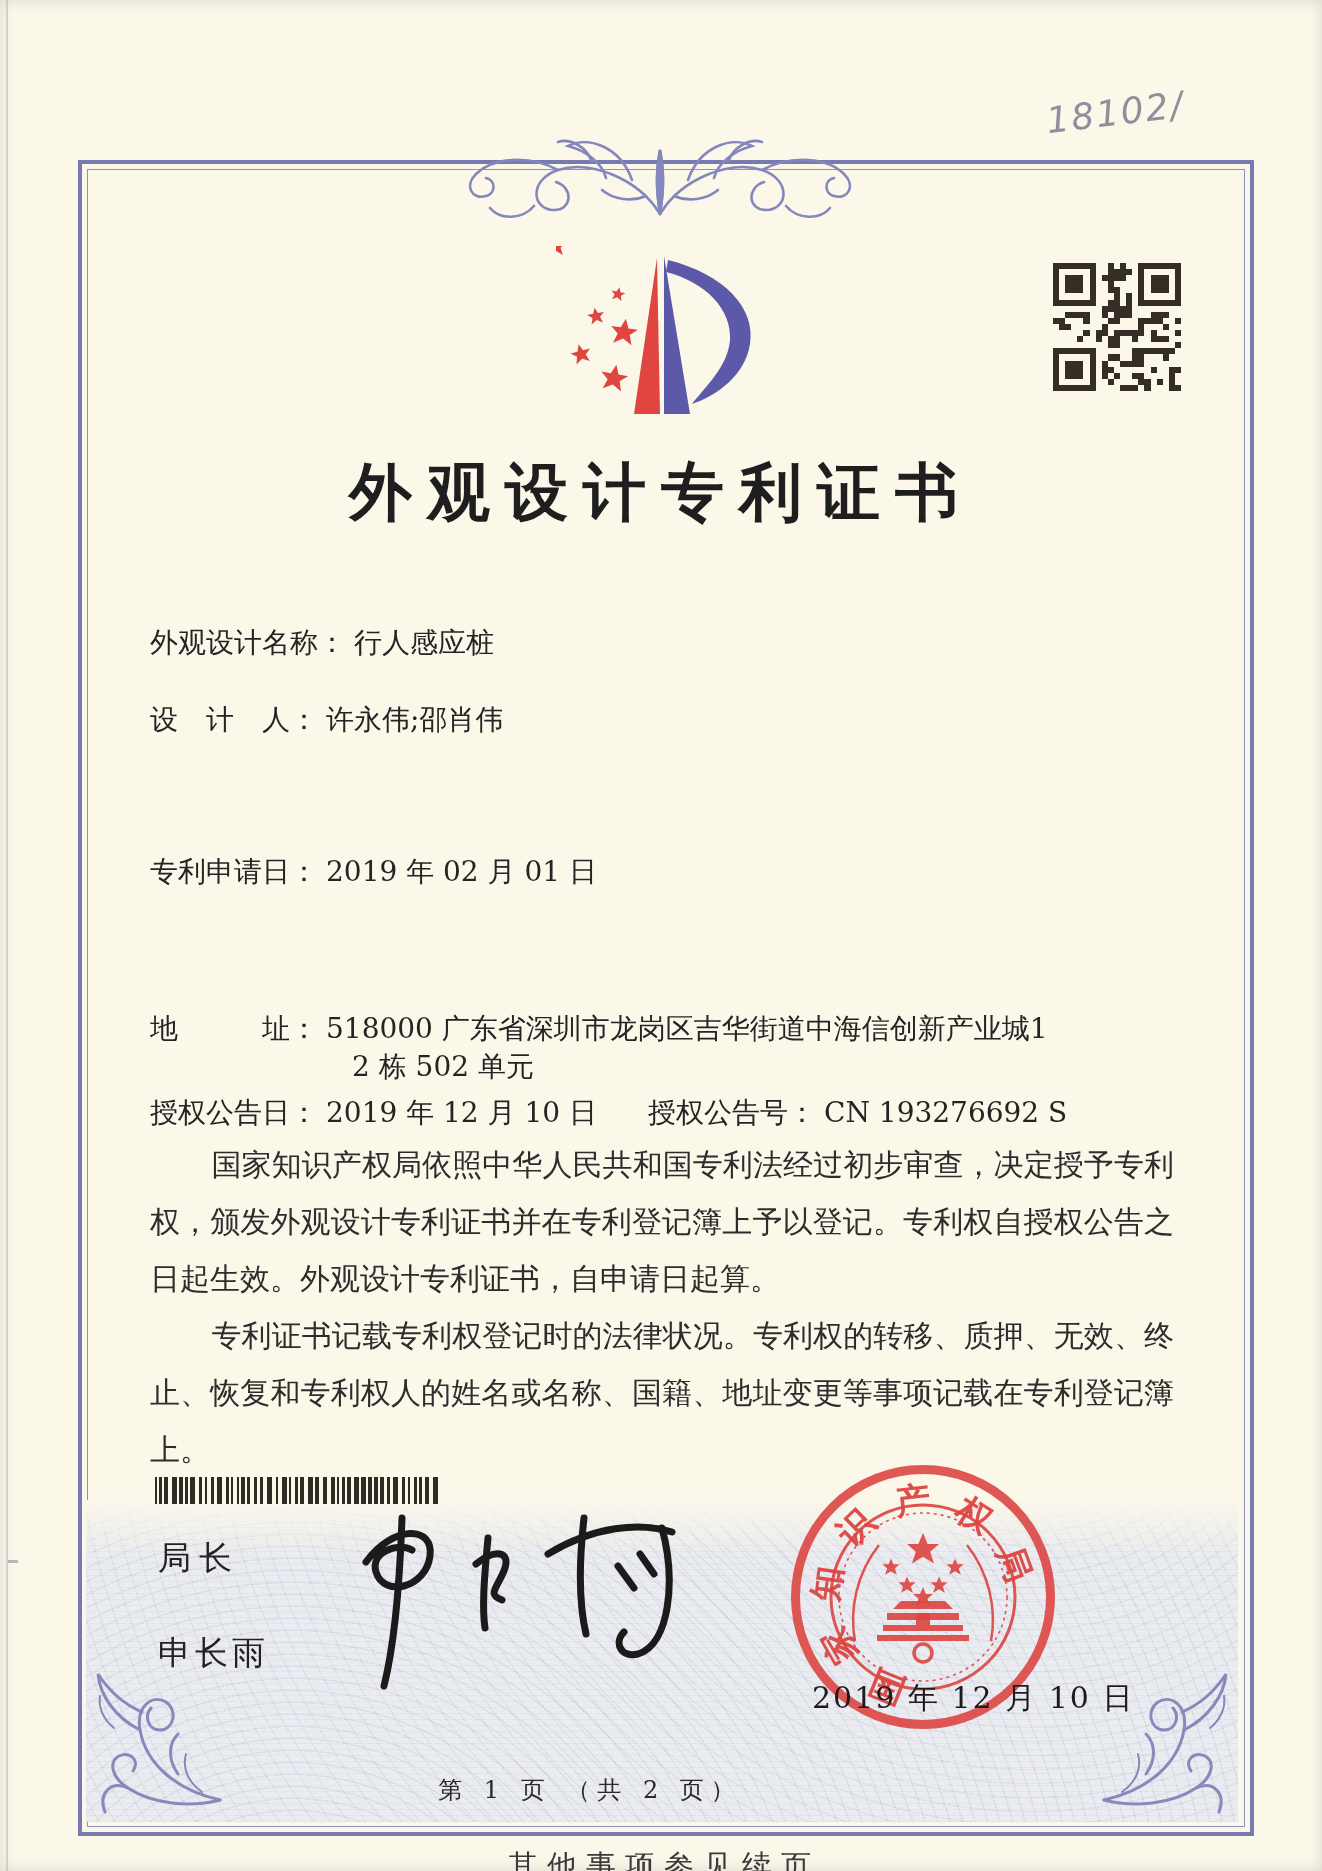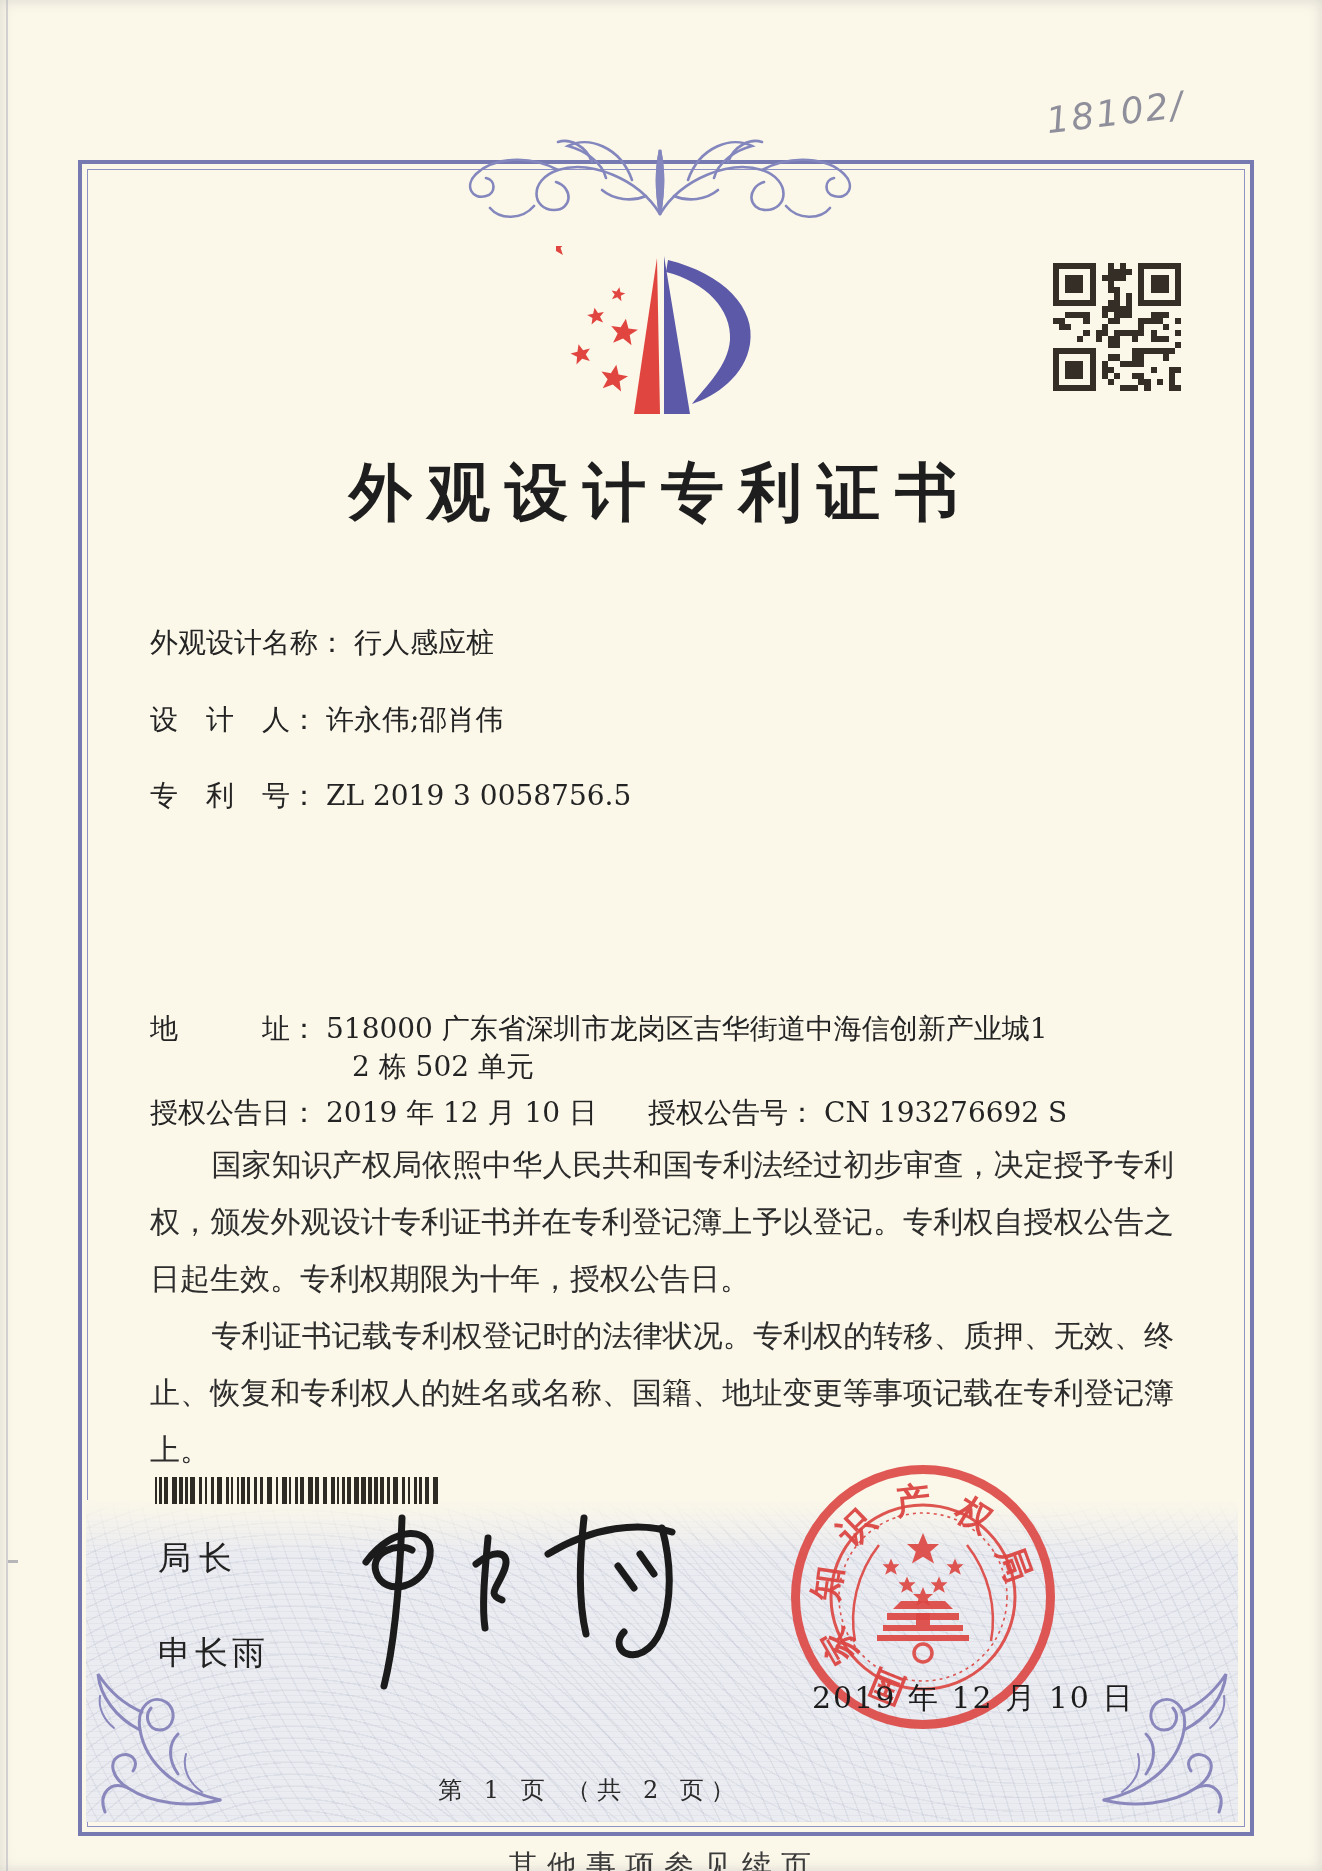--- a/index.html
+++ b/index.html
@@ -550,38 +550,38 @@
     </div>
 
   <div class="title">外观设计专利证书</div>
 
   <div class="field-row" style="top:624px">
     <span class="flabel">外观设计名称：</span><span class="fvalue">行人感应桩</span>
   </div>
   <div class="field-row" style="top:701px">
     <span class="flabel">设　计　人：</span><span class="fvalue">许永伟;邵肖伟</span>
   </div>
-  <div class="field-row" style="top:777px">
-    <span class="flabel">专　利　号：</span><span class="fvalue">ZL 2019 3 0058756.5</span>
+  <div class="field-row" style="top:853px">
+    <span class="flabel">专利申请日：</span><span class="fvalue">2019 年 02 月 01 日</span>
   </div>
   <div class="field-row" style="top:1010px">
     <span class="flabel">地　　　址：</span><span class="fvalue">518000 广东省深圳市龙岗区吉华街道中海信创新产业城1</span>
   </div>
   <div class="field-row" style="top:1048px;left:352px">
     <span>2 栋 502 单元</span>
   </div>
   <div class="field-row" style="top:1094px">
     <span class="flabel">授权公告日：</span><span class="fvalue">2019 年 12 月 10 日</span>
     <span class="grant2">
       <span class="flabel">授权公告号：</span><span class="fvalue">CN 193276692 S</span>
     </span>
   </div>
 
   <div class="body-text">
-    <p>国家知识产权局依照中华人民共和国专利法经过初步审查，决定授予专利权，颁发外观设计专利证书并在专利登记簿上予以登记。专利权自授权公告之日起生效。专利权期限为十年，授权公告日。</p>
+    <p>国家知识产权局依照中华人民共和国专利法经过初步审查，决定授予专利权，颁发外观设计专利证书并在专利登记簿上予以登记。专利权自授权公告之日起生效。外观设计专利证书，自申请日起算。</p>
     <p>专利证书记载专利权登记时的法律状况。专利权的转移、质押、无效、终止、恢复和专利权人的姓名或名称、国籍、地址变更等事项记载在专利登记簿上。</p>
   </div>
 
   <div class="wave-zone"></div>
 
   <svg class="corner" style="left:1086px;top:1668px" width="152" height="152" viewBox="0 0 152 152">
     <g fill="none" stroke="#8a87bc" stroke-width="3" stroke-linecap="round">
       <path d="M18,132 C62,122 92,96 98,62 C102,38 86,26 72,34 C60,42 64,62 78,62 C90,62 94,48 87,40"></path>
       <path d="M98,62 C122,50 138,28 140,6 C127,26 110,38 96,44"></path>
       <path d="M18,132 C48,140 86,136 110,120 C126,110 130,94 119,88 C108,83 98,92 105,103"></path>

